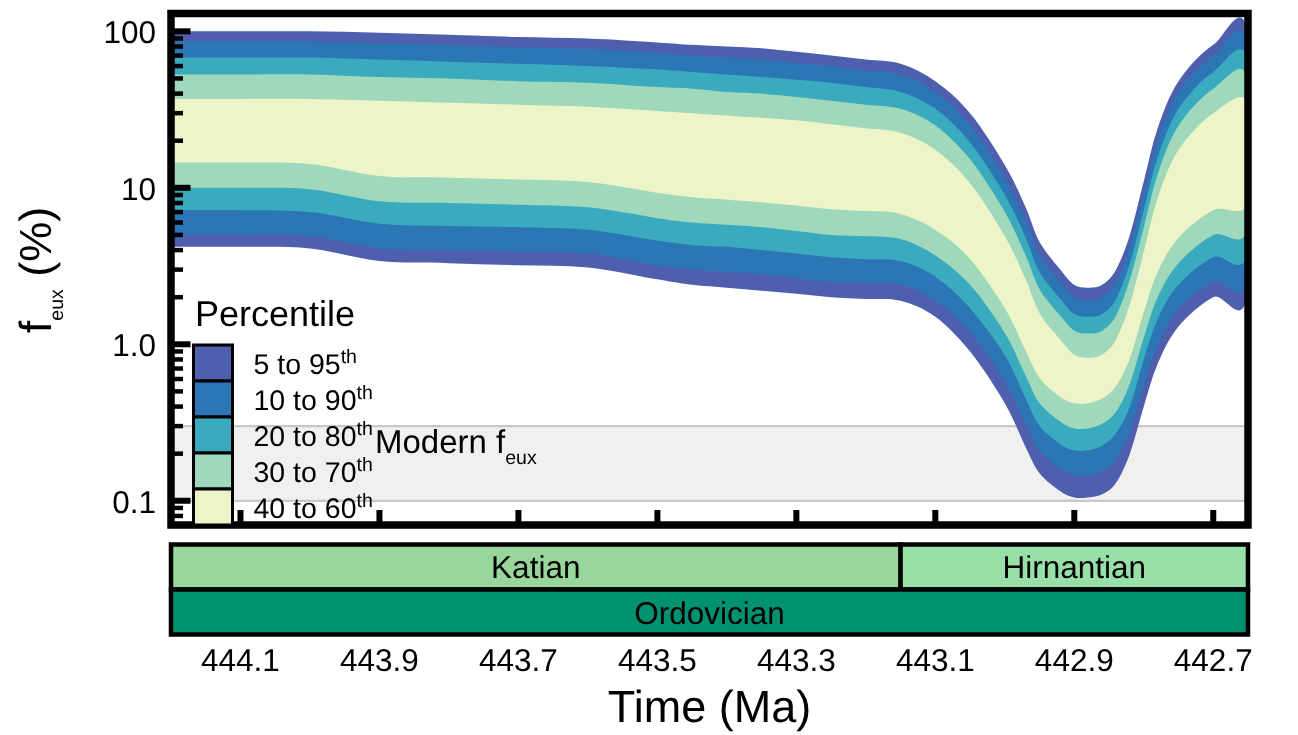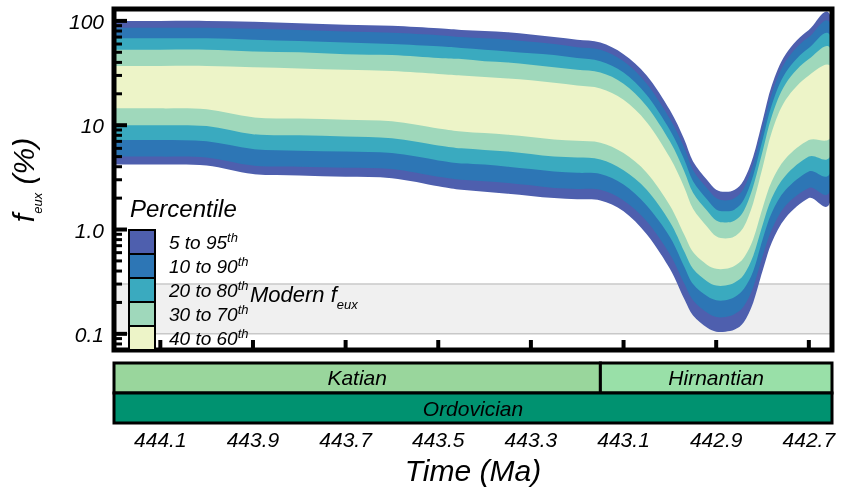--- a/index.html
+++ b/index.html
@@ -12,21 +12,20 @@
     height: 490px;
     font-family: "Liberation Sans", sans-serif;
     overflow: hidden;
     position: relative;
   }
   #figure {
     position: absolute;
     left: 0; top: 0;
     width: 865px;
     height: 490px;
-    font-style: italic;
   }
   .tick-label {
     font-family: "Liberation Sans", sans-serif;
     font-size: 21px;
     fill: #000000;
   }
   .legend-title {
     font-family: "Liberation Sans", sans-serif;
     font-size: 24px;
     fill: #000000;

